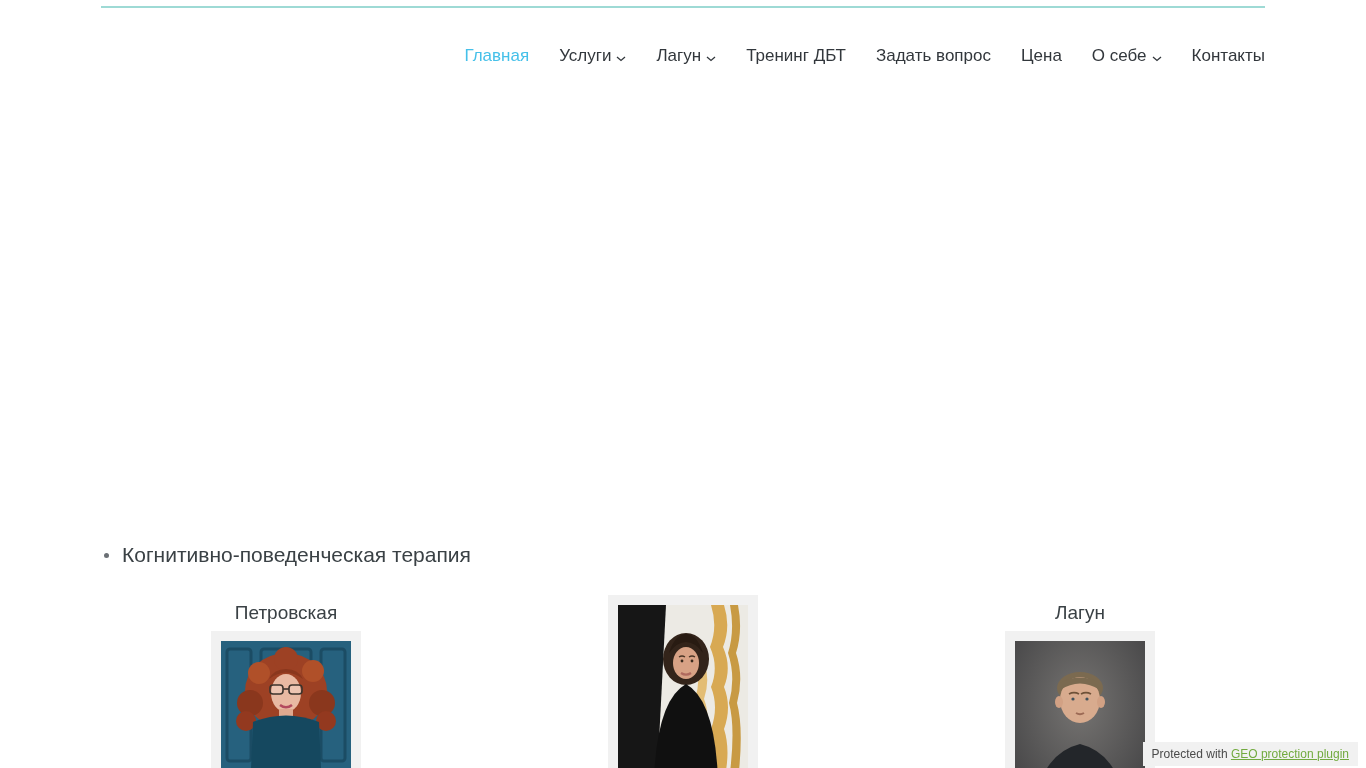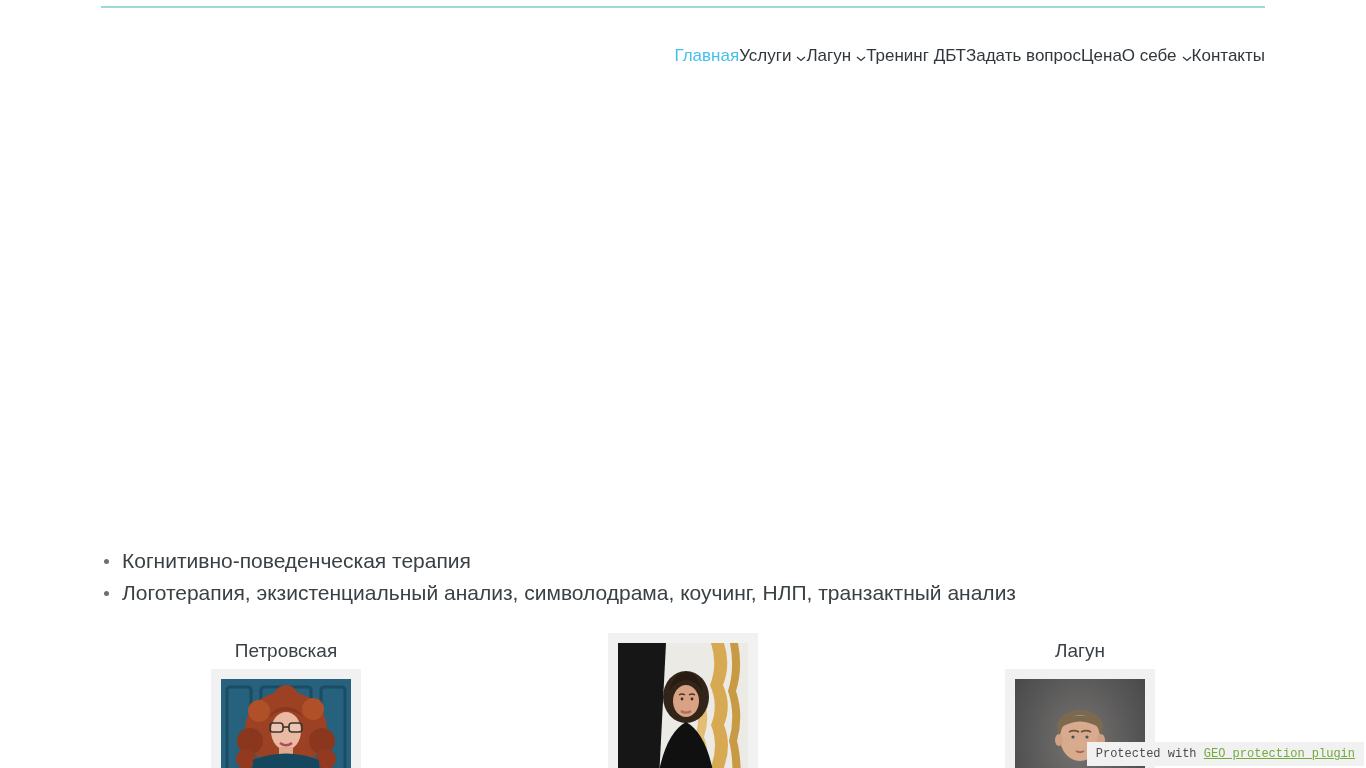--- a/index.html
+++ b/index.html
@@ -3,47 +3,47 @@
 <meta charset="utf-8">
 <style>
   * { margin:0; padding:0; box-sizing:border-box; }
   html,body { width:1366px; height:768px; overflow:hidden; background:#ffffff;
     font-family:"Liberation Sans","DejaVu Sans",sans-serif; color:#3a4145; }
 
   .container { width:1164px; margin:0 auto; }
 
   
   .site-header { margin-top:6px; border-top:2px solid #9edad5; }
-  .main-nav { margin-top:36px; display:flex; justify-content:flex-end; align-items:center; }
+  .main-nav { margin-top:36px; display:flex; justify-content:flex-end; align-items:center; gap:30px; }
   .nav-item { display:flex; align-items:center; gap:5px; font-size:17px; color:#32373c;
     cursor:pointer; white-space:nowrap; text-decoration:none; }
   .nav-item.active { color:#45c0e9; }
   .chev { display:inline-block; margin-top:3px; }
 
   
   .hero { height:460px; }
 
   
-  .services { list-style:none; margin-top:18px; }
+  .services { list-style:none; margin-top:12px; }
   .services li { position:relative; padding-left:21px; font-size:21px; line-height:32px; color:#3a4145; }
   .services li::before { content:""; position:absolute; left:3px; top:14px; width:5px; height:5px;
     border-radius:50%; background:#6b7075; }
 
   
   .team { margin-top:24px; display:flex; justify-content:space-between; }
   .member { width:370px; text-align:center; }
   .member h3 { font-size:19px; line-height:36px; font-weight:400; color:#3a4145; }
   .member .surname { display:block; }
   .member .given { display:block; }
   .photo-frame { display:inline-block; margin-top:0; padding:10px; background:#f1f1f1; line-height:0; }
   .photo-frame svg { display:block; }
 
   
-  .geo-badge { position:fixed; right:2px; bottom:2px; background:#f1f1f1; padding:5px 9px;
-    font-size:12px; color:#4a4a4a; white-space:nowrap;font-family:Liberation Mono, monospace; }
+  .geo-badge { position:fixed; right:8px; bottom:2px; background:#f1f1f1; padding:5px 9px;
+    font-size:12px; color:#4a4a4a; white-space:nowrap; }
   .geo-badge a { color:#72aa3f; text-decoration:underline; cursor:pointer; }
 </style>
 </head>
 <body>
 
 <header class="site-header container">
   <nav class="main-nav">
     <a class="nav-item active">
       <span>Главная</span>
     </a>
@@ -79,21 +79,20 @@
     </a>
   </nav>
 </header>
 
 <main class="container">
 
   <div class="hero"></div>
 
   <ul class="services">
     <li>Когнитивно-поведенческая терапия</li>
-    <li>Логотерапия, экзистенциальный анализ, символодрама, коучинг, НЛП, транзактный анализ</li>
   </ul>
 
   <section class="team">
 
     <div class="member">
       <h3>
         <span class="surname">Петровская</span>
       </h3>
       <figure class="photo-frame">
         

